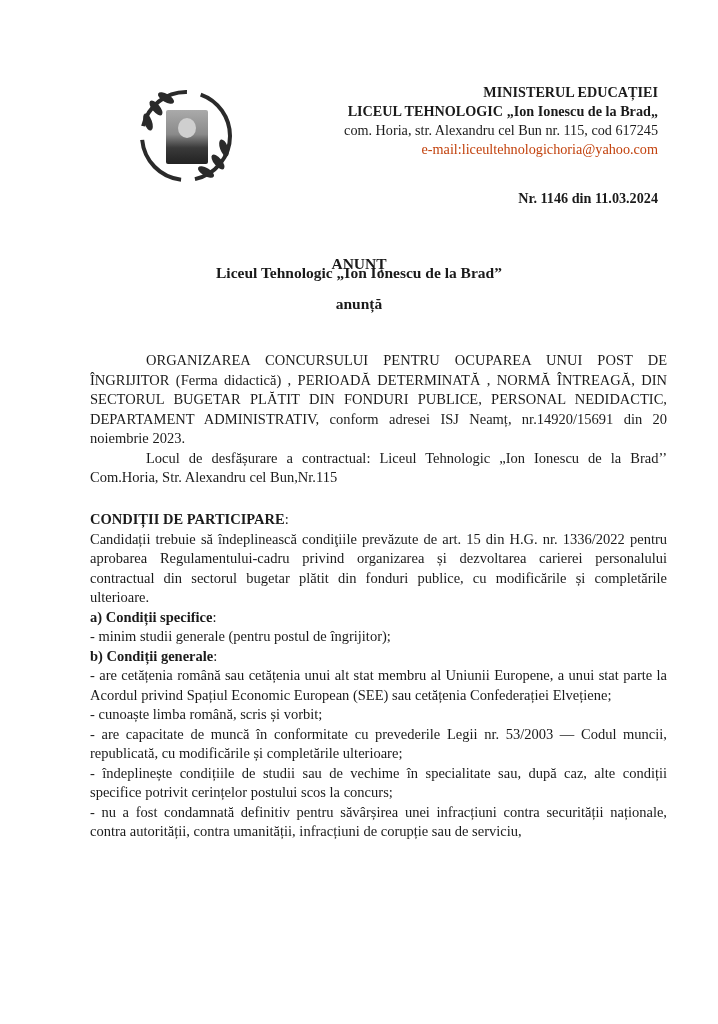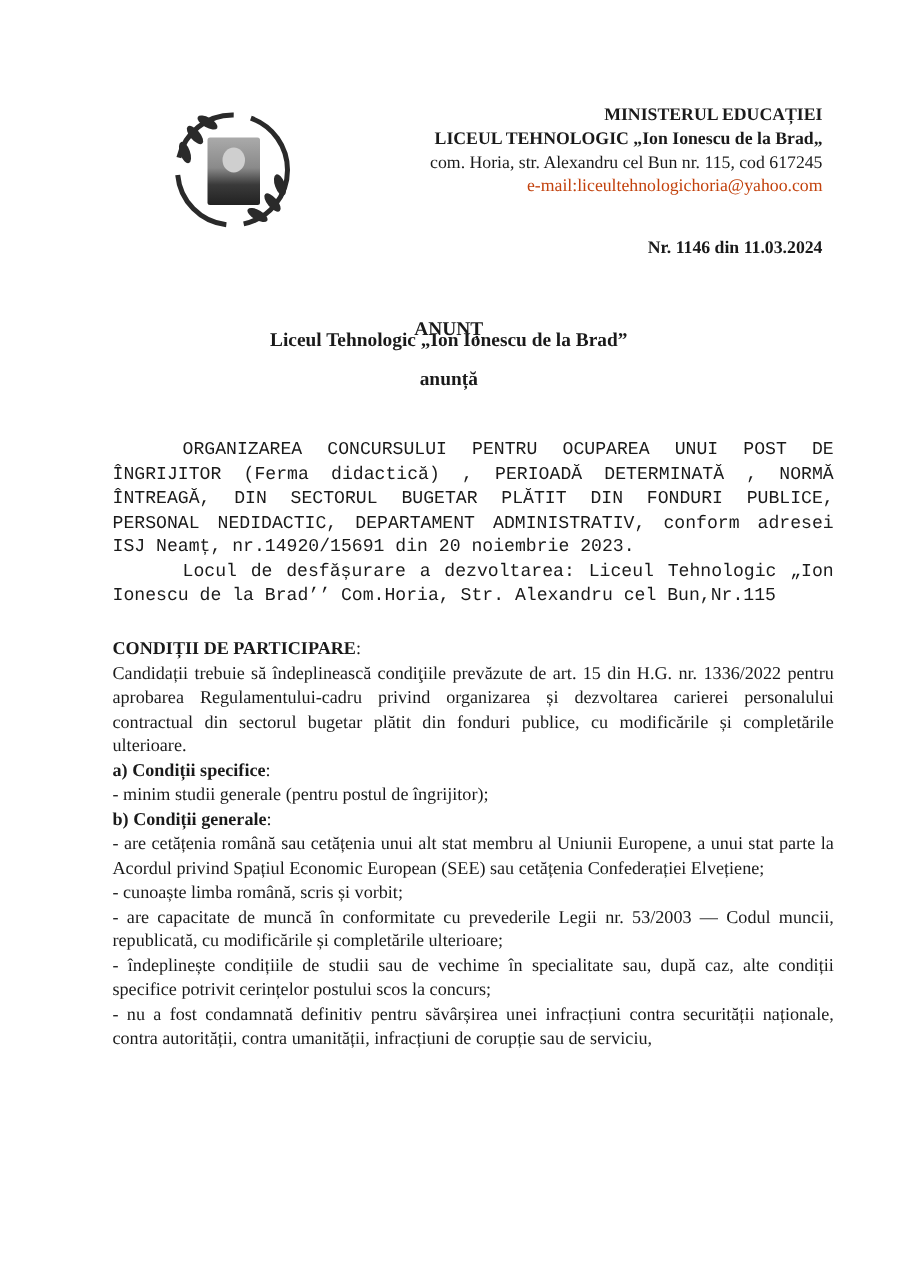--- a/index.html
+++ b/index.html
@@ -12,21 +12,21 @@
     .hdr .b { font-weight: bold; }
     .hdr .email { color: #c2410c; }
     .logo { left: 136px; top: 84px; width: 100px; height: 100px; }
     .portrait { position: absolute; left: 30px; top: 26px; width: 42px; height: 54px;
       background: linear-gradient(180deg, #aaa 0%, #8a8a8a 45%, #3a3a3a 70%, #222 100%); border-radius: 2px; }
     .face { position:absolute; left: 12px; top: 8px; width: 18px; height: 20px; border-radius: 50%; background: #cfcfcf; }
     .center { left: 0; width: 718px; text-align: center; font-weight: bold; font-size: 15.5px; }
     .body-text {
       left: 90px; width: 577px; font-size: 14.5px; line-height: 19.5px; text-align: justify;
     }
-    .indent { text-indent: 56px; font-family: Liberation Mono, monospace; }
+    .indent { text-indent: 56px; }
     .p { margin: 0; }
     .bold { font-weight: bold; }
   </style>
 </head>
 <body>
 
 <div class="abs logo">
   <svg width="100" height="100" viewBox="0 0 100 100">
     <circle cx="50" cy="52" r="44" fill="none" stroke="#2a2a2a" stroke-width="4" stroke-dasharray="60 14"></circle>
     <g fill="#2a2a2a">
@@ -50,21 +50,21 @@
   <div class="email">e-mail:liceultehnologichoria@yahoo.com</div>
 </div>
 <div class="abs hdr b" style="top:189px; font-weight:bold;">Nr. 1146 din 11.03.2024</div>
 
 <div class="abs center" style="top:255px;">ANUNȚ</div>
 <div class="abs center" style="top:264px;">Liceul Tehnologic „Ion Ionescu de la Brad”</div>
 <div class="abs center" style="top:295px;">anunță</div>
 
 <div class="abs body-text" style="top:351px;">
   <p class="p indent">ORGANIZAREA CONCURSULUI  PENTRU OCUPAREA UNUI POST DE ÎNGRIJITOR (Ferma didactică) , PERIOADĂ DETERMINATĂ , NORMĂ ÎNTREAGĂ, DIN SECTORUL BUGETAR PLĂTIT DIN FONDURI PUBLICE, PERSONAL NEDIDACTIC, DEPARTAMENT ADMINISTRATIV, conform adresei ISJ Neamț, nr.14920/15691 din 20 noiembrie 2023.</p>
-  <p class="p indent">Locul de  desfășurare a dezvoltarea: Liceul Tehnologic „Ion Ionescu de la Brad’’ Com.Horia, Str. Alexandru cel Bun,Nr.115</p>
+  <p class="p indent">Locul de  desfășurare a contractual: Liceul Tehnologic „Ion Ionescu de la Brad’’ Com.Horia, Str. Alexandru cel Bun,Nr.115</p>
 </div>
 
 <div class="abs body-text" style="top:510px;">
   <p class="p"><span class="bold">CONDIȚII DE PARTICIPARE</span><span>:</span></p>
   <p class="p">Candidații trebuie să îndeplinească condiţiile prevăzute de art. 15 din H.G. nr. 1336/2022 pentru aprobarea Regulamentului-cadru privind organizarea și dezvoltarea carierei personalului contractual din sectorul bugetar plătit din fonduri publice, cu modificările și completările ulterioare.</p>
 
   <p class="p"><span class="bold">a) Condiții specifice</span><span>:</span></p>
   <p class="p">- minim studii generale (pentru postul de îngrijitor);</p>
 
   <p class="p"><span class="bold">b) Condiții generale</span><span>:</span></p>

